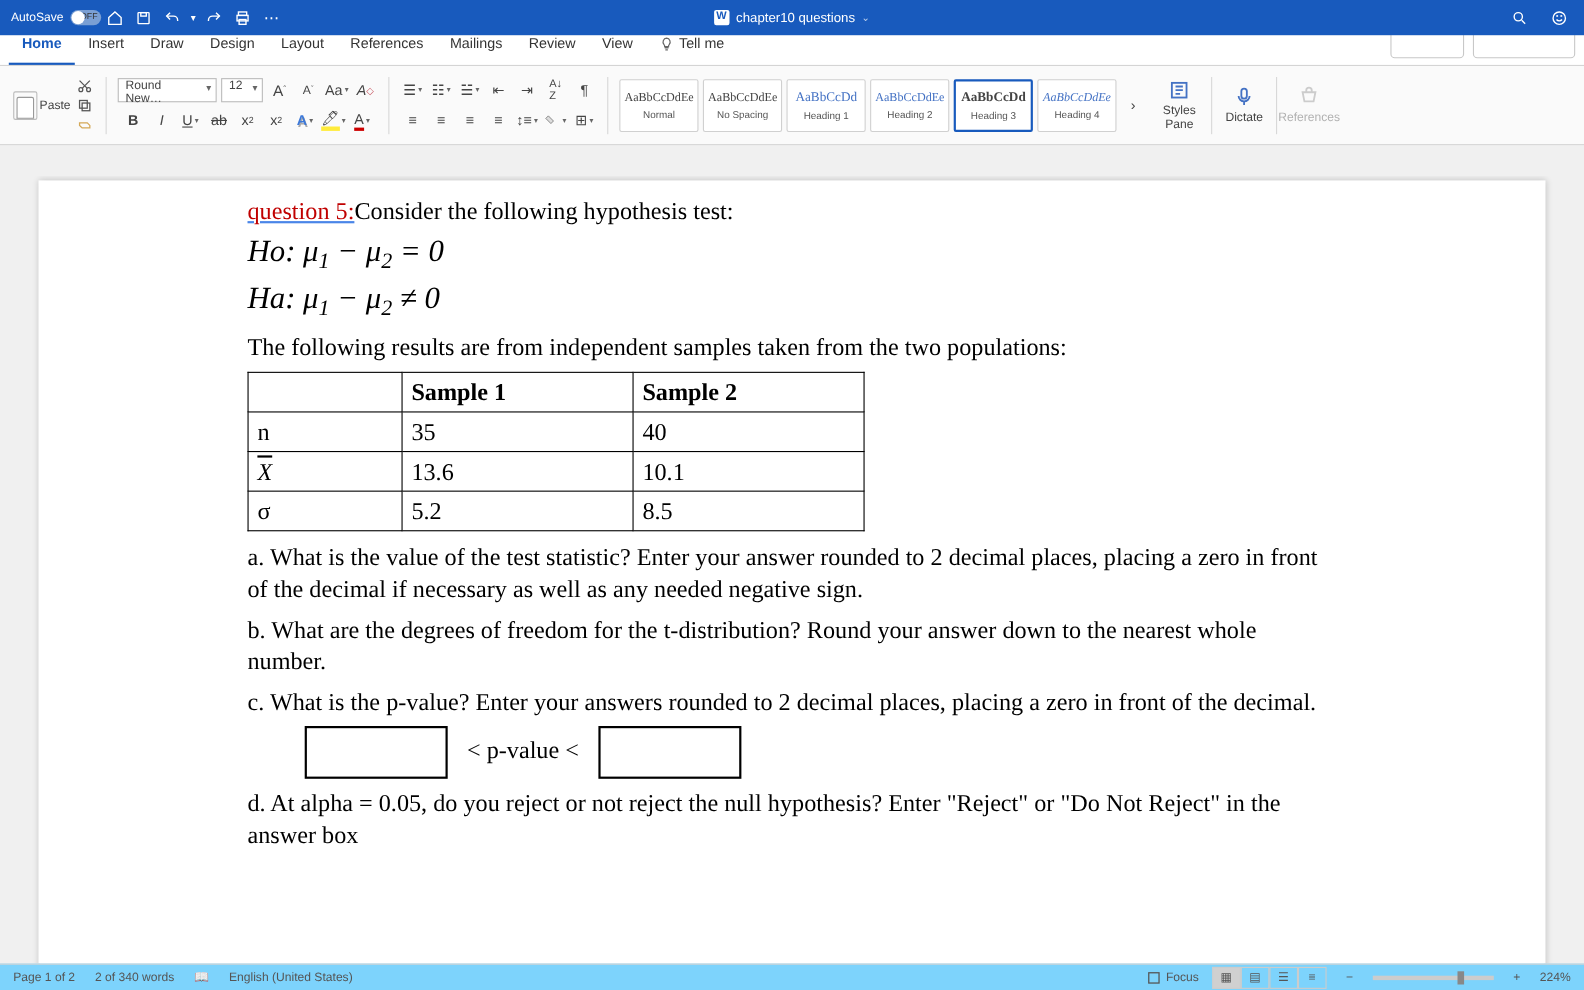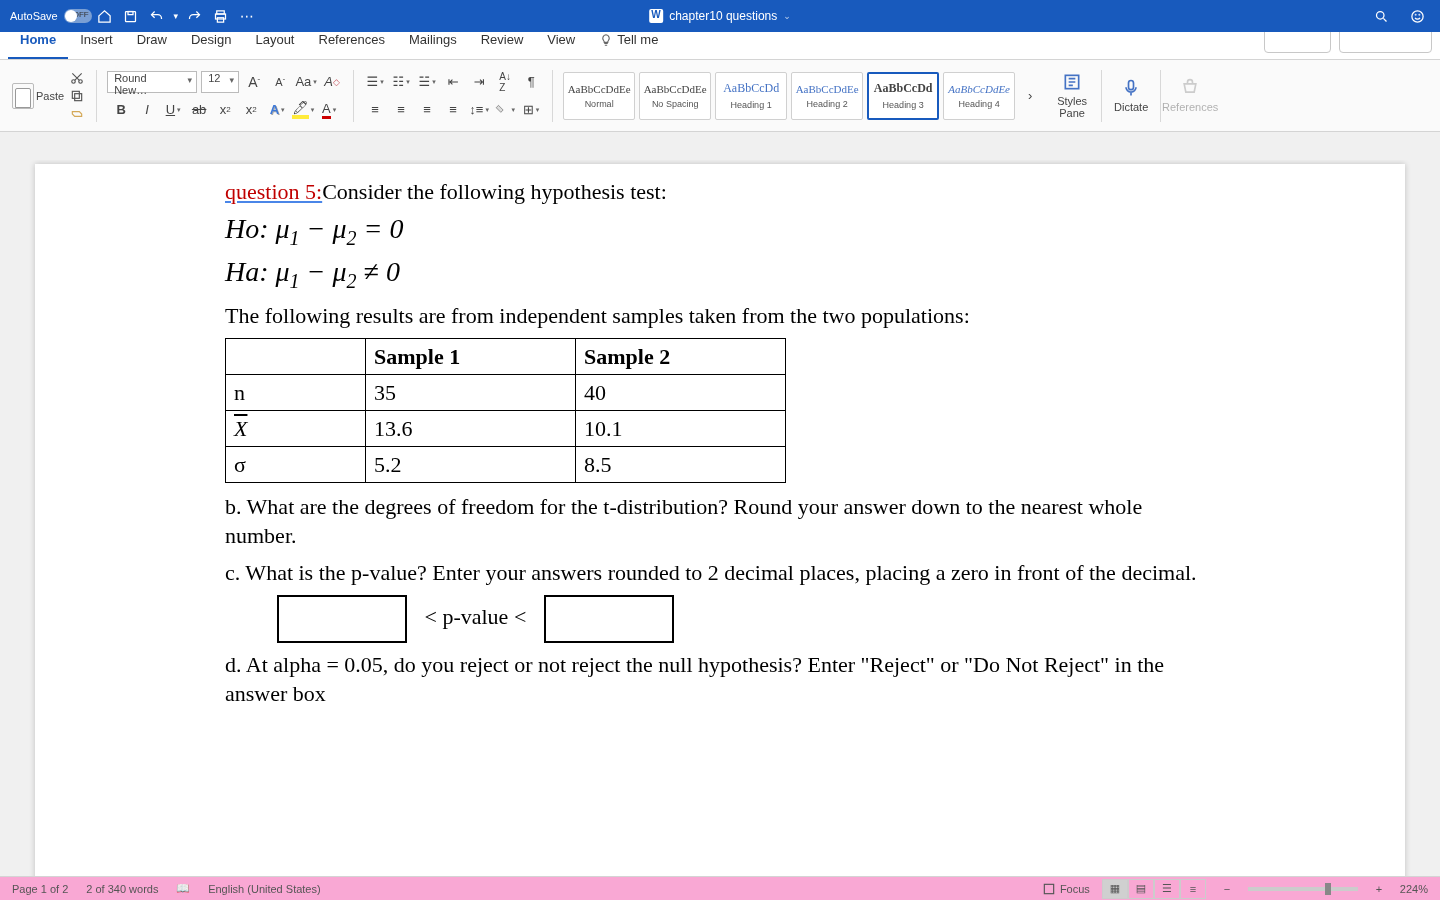--- a/index.html
+++ b/index.html
@@ -55,21 +55,21 @@
 .eq { font-family:"Times New Roman",serif; font-style:italic; font-size:28px; margin:4px 0; }
 .eq .sub { font-size:20px; vertical-align:sub; }
 .table { border-collapse:collapse; margin:6px 0 10px; }
 .table td { border:1px solid #000; padding:2px 8px; font-size:22px; min-width:140px; height:36px; vertical-align:middle; }
 .table td.wider { min-width:210px; }
 .xbar { text-decoration:overline; display:inline-block; font-style:italic; }
 .para { margin:8px 0; }
 .boxed { display:inline-block; width:130px; height:48px; border:2px solid #000; vertical-align:middle; margin:0 12px; }
 
 
-.status { position:absolute; bottom:0; left:0; right:0; height:24px; background:#f9a8d4; border-top:1px solid #d4d4d4; display:flex; align-items:center; padding:0 12px; font-size:11px; color:#555; gap:18px; }
+.status { position:absolute; bottom:0; left:0; right:0; height:24px; background:#7dd3fc; border-top:1px solid #d4d4d4; display:flex; align-items:center; padding:0 12px; font-size:11px; color:#555; gap:18px; }
 .status .right { margin-left:auto; display:flex; align-items:center; gap:12px; }
 .viewbtns { display:flex; }
 .viewbtn { width:26px; height:20px; border:1px solid #ccc; display:flex; align-items:center; justify-content:center; font-size:11px; }
 .viewbtn.active { background:#d0d0d0; }
 .slider { width:110px; height:4px; background:#ccc; position:relative; }
 .slider::after { content:""; position:absolute; left:70%; top:-4px; width:6px; height:12px; background:#888; }
 .zoombtn { width:18px; height:18px; display:flex; align-items:center; justify-content:center; }
 
 .ic { width:14px; height:14px; display:inline-block; }
 </style>
@@ -349,20 +349,21 @@
             <td>13.6</td>
             <td>10.1</td>
           </tr>
       <tr>
             <td>σ</td>
             <td>5.2</td>
             <td>8.5</td>
           </tr>
     </tbody>
       </table>
+    <div class="para">a. What is the value of the test statistic? Enter your answer rounded to 2 decimal places, placing a zero in front of the decimal if necessary as well as any needed negative sign.</div>
     <div class="para">b. What are the degrees of freedom for the t-distribution? Round your answer down to the nearest whole number.</div>
     <div class="para">c. What is the p-value? Enter your answers rounded to 2 decimal places, placing a zero in front of the decimal.</div>
     <div class="para" style="padding-left:40px">
       <span class="boxed"></span>
       <span>&lt; p-value &lt;</span>
       <span class="boxed"></span>
     </div>
     <div class="para">d. At alpha = 0.05, do you reject or not reject the null hypothesis? Enter "Reject" or "Do Not Reject" in the answer box</div>
   </div>
 </div>

